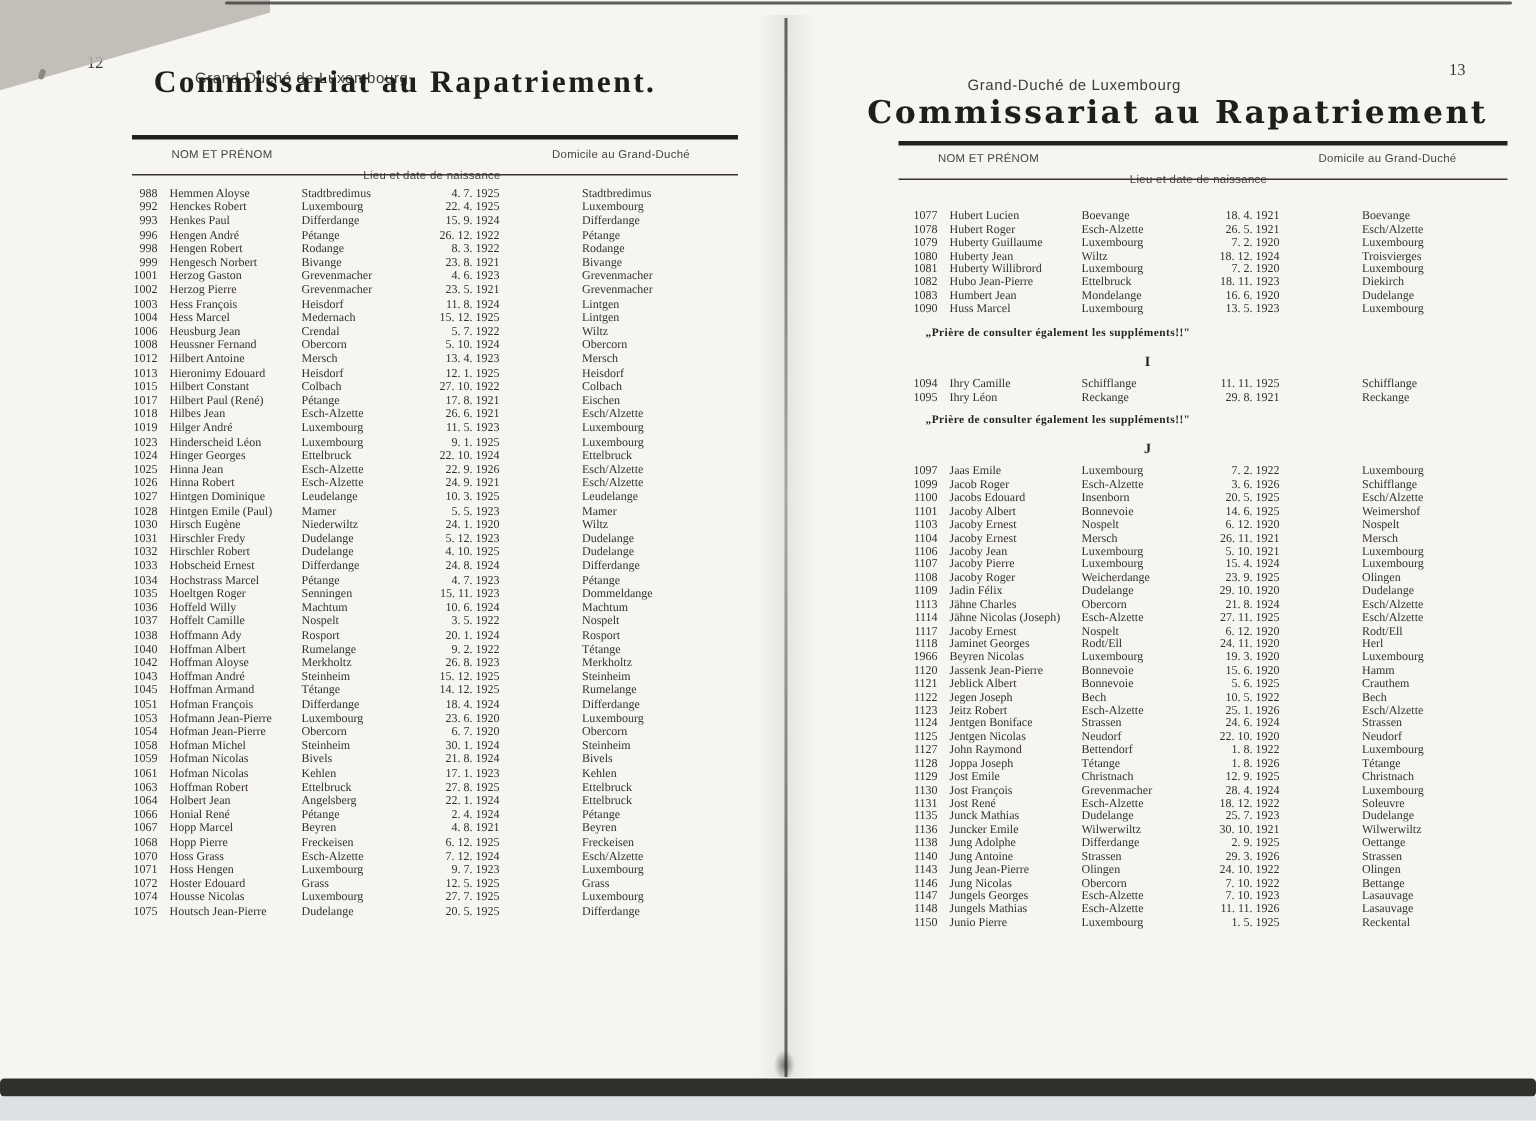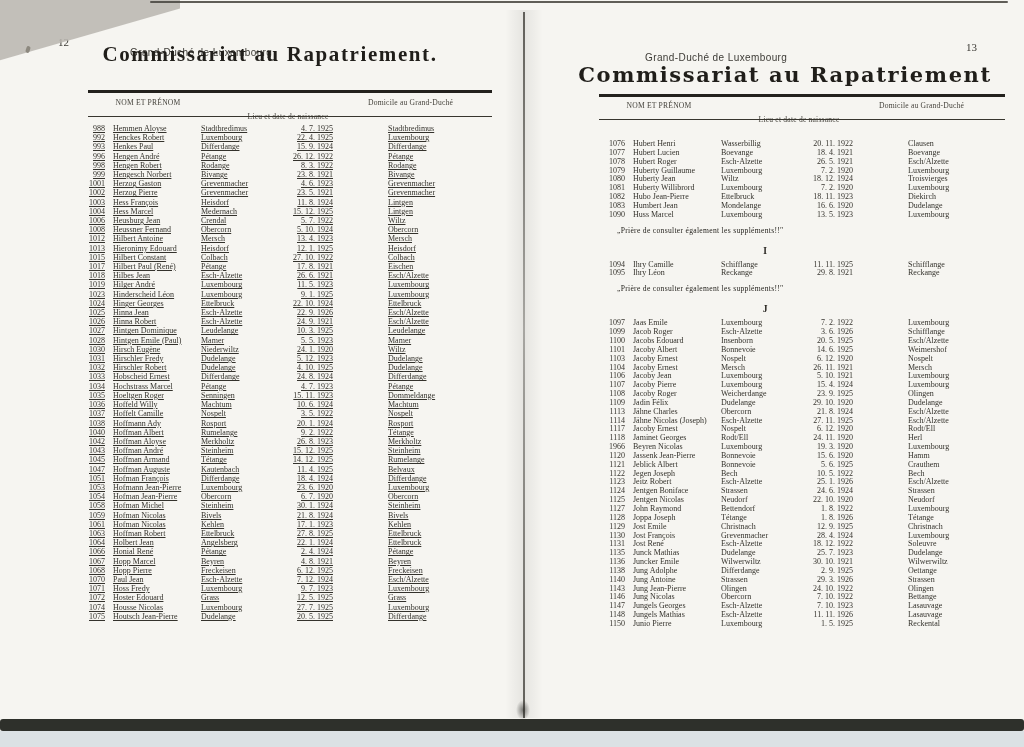--- a/index.html
+++ b/index.html
@@ -25,36 +25,36 @@
   .art-bottom-band{position:absolute;left:0;top:719px;width:1024px;height:12px;background:#2e302b;border-radius:3px;}
   .art-bottom-strip{position:absolute;left:0;top:731px;width:1024px;height:16px;background:#dbe1e4;}
   .art-crease-foot{position:absolute;left:516px;top:700px;width:14px;height:20px;background:radial-gradient(ellipse at center, rgba(30,30,26,.55), rgba(30,30,26,0) 70%);}
 
   
   .pagenum{position:absolute;font-family:"Liberation Serif",serif;font-size:11px;color:#3a3833;}
   .hd-small{position:absolute;font-family:"Liberation Sans",sans-serif;font-size:10px;letter-spacing:.4px;color:#3d3b36;text-align:left;}
   .hd-title{position:absolute;font-family:"DejaVu Serif",serif;font-weight:bold;font-size:21px;letter-spacing:1.6px;color:#201e1a;text-align:center;white-space:nowrap;}
   .rule-thick{position:absolute;height:2.6px;background:#23211d;}
   .rule-thin{position:absolute;height:1px;background:#38362f;}
-  .colhead{position:absolute;display:flex;font-family:Liberation Serif, serif;font-size:7.6px;color:#45433c;letter-spacing:.2px;}
+  .colhead{position:absolute;display:flex;font-family:Liberation Sans, sans-serif;font-size:7.6px;color:#45433c;letter-spacing:.2px;}
   .colhead .ch1{width:120px;text-align:center;}
   .colhead .ch2{width:160px;text-align:center;margin-top:14px;}
   .colhead .ch3{width:124px;text-align:left;}
 
   
   .tbl{position:absolute;width:424px;color:#34322c;}
-  .tbl-left .trow{line-height:9.2px;text-decoration:underline;}
+  .tbl-left .trow{line-height:9.2px;}
   .tbl-right .trow{line-height:8.85px;}
   .trow{display:flex;font-size:8px;font-family:"Liberation Serif",serif;white-space:nowrap;}
   .c-num{width:30px;text-align:right;flex:0 0 auto;}
   .c-name{margin-left:8px;width:88px;flex:0 0 auto;overflow:visible;}
   .c-birth{width:80px;flex:0 0 auto;}
   .c-date{width:52px;text-align:right;flex:0 0 auto;}
   .c-dom{margin-left:55px;flex:0 0 auto;}
-  .tnote{font-family:"Liberation Serif",serif;font-weight:normal;font-size:7.6px;letter-spacing:.3px;margin:6px 0 3px 22px;color:#26241f;}
+  .tnote{font-family:"Liberation Serif",serif;font-weight:bold;font-size:7.6px;letter-spacing:.3px;margin:6px 0 3px 22px;color:#26241f;}
   .section-letter{font-family:"Liberation Serif",serif;font-weight:bold;font-size:9.5px;text-align:center;width:340px;margin:11px 0 5px 0;color:#26241f;}
 </style>
 </head>
 <body>
 
 <div class="sheet">
 
   <div>
     <div class="pagenum" style="left:58px;top:36px;">12</div>
     <div class="hd-small" style="left:130px;top:47px;width:270px;">Grand-Duché de Luxembourg</div>
@@ -320,27 +320,20 @@
           <span class="c-dom">Steinheim</span>
         </div>
         <div class="trow">
           <span class="c-num">1045</span>
           <span class="c-name">Hoffman Armand</span>
           <span class="c-birth">Tétange</span>
           <span class="c-date">14. 12. 1925</span>
           <span class="c-dom">Rumelange</span>
         </div>
         <div class="trow">
-          <span class="c-num">1047</span>
-          <span class="c-name">Hoffman Auguste</span>
-          <span class="c-birth">Kautenbach</span>
-          <span class="c-date">11. 4. 1925</span>
-          <span class="c-dom">Belvaux</span>
-        </div>
-        <div class="trow">
           <span class="c-num">1051</span>
           <span class="c-name">Hofman François</span>
           <span class="c-birth">Differdange</span>
           <span class="c-date">18. 4. 1924</span>
           <span class="c-dom">Differdange</span>
         </div>
         <div class="trow">
           <span class="c-num">1053</span>
           <span class="c-name">Hofmann Jean-Pierre</span>
           <span class="c-birth">Luxembourg</span>
@@ -405,28 +398,28 @@
         </div>
         <div class="trow">
           <span class="c-num">1068</span>
           <span class="c-name">Hopp Pierre</span>
           <span class="c-birth">Freckeisen</span>
           <span class="c-date">6. 12. 1925</span>
           <span class="c-dom">Freckeisen</span>
         </div>
         <div class="trow">
           <span class="c-num">1070</span>
-          <span class="c-name">Paul Jean</span>
+          <span class="c-name">Hoss Grass</span>
           <span class="c-birth">Esch-Alzette</span>
           <span class="c-date">7. 12. 1924</span>
           <span class="c-dom">Esch/Alzette</span>
         </div>
         <div class="trow">
           <span class="c-num">1071</span>
-          <span class="c-name">Hoss Fredy</span>
+          <span class="c-name">Hoss Hengen</span>
           <span class="c-birth">Luxembourg</span>
           <span class="c-date">9. 7. 1923</span>
           <span class="c-dom">Luxembourg</span>
         </div>
         <div class="trow">
           <span class="c-num">1072</span>
           <span class="c-name">Hoster Edouard</span>
           <span class="c-birth">Grass</span>
           <span class="c-date">12. 5. 1925</span>
           <span class="c-dom">Grass</span>
@@ -454,27 +447,20 @@
     <div class="hd-title" style="left:575px;top:62px;width:420px;">Commissariat au Rapatriement</div>
     <div class="rule-thick" style="left:599px;top:94px;width:406px;"></div>
     <div class="colhead" style="left:599px;top:101px;width:406px;">
       <span class="ch1">NOM ET PRÉNOM</span>
       <span class="ch2">Lieu et date de naissance</span>
       <span class="ch3">Domicile au Grand-Duché</span>
     </div>
     <div class="rule-thin" style="left:599px;top:119px;width:406px;"></div>
     <div class="tbl tbl-right" style="left:595px;top:140px;">
         <div class="trow">
-          <span class="c-num">1076</span>
-          <span class="c-name">Hubert Henri</span>
-          <span class="c-birth">Wasserbillig</span>
-          <span class="c-date">20. 11. 1922</span>
-          <span class="c-dom">Clausen</span>
-        </div>
-        <div class="trow">
           <span class="c-num">1077</span>
           <span class="c-name">Hubert Lucien</span>
           <span class="c-birth">Boevange</span>
           <span class="c-date">18. 4. 1921</span>
           <span class="c-dom">Boevange</span>
         </div>
         <div class="trow">
           <span class="c-num">1078</span>
           <span class="c-name">Hubert Roger</span>
           <span class="c-birth">Esch-Alzette</span>

